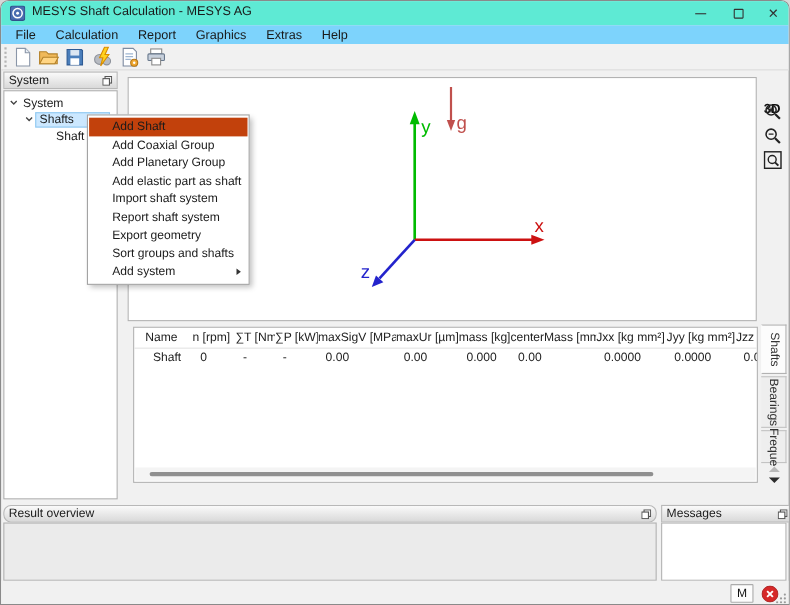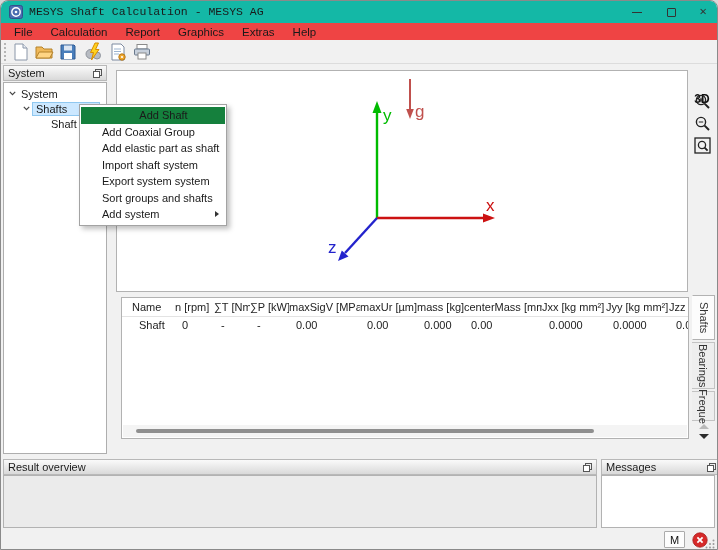--- a/index.html
+++ b/index.html
@@ -2,30 +2,30 @@
 <html><head>
 <meta charset="utf-8">
 <style>
   * { box-sizing: border-box; margin: 0; padding: 0; }
   html,body { width:718px; height:550px; background:#d8d8d8; }
   body { font-family:"Liberation Sans", sans-serif; font-size:11px; color:#1a1a1a; }
   .window { position:relative; width:718px; height:550px; background:#f1f1f1;
             border:1px solid #8a8a8a; border-radius:8px 8px 0 0; overflow:hidden; }
 
   
-  .titlebar { position:absolute; left:0; top:0; width:100%; height:22px; background:#14b8a6;font-family:Liberation Mono, monospace; }
+  .titlebar { position:absolute; left:0; top:0; width:100%; height:22px; background:#5eead4; }
   .app-icon { position:absolute; left:8px; top:4px; width:14px; height:14px; }
   .title-text { position:absolute; left:28px; top:4px; font-size:11.5px; color:#1a1a1a; }
   .win-btn { position:absolute; top:0; width:30px; height:22px; display:flex; align-items:center; justify-content:center; }
   .glyph-min { width:10px; height:1px; background:#333; }
   .glyph-max { width:9px; height:9px; border:1px solid #333; border-radius:1px; }
   .glyph-close { font-size:12px; color:#333; line-height:1; }
 
   
-  .menubar { position:absolute; left:0; top:22px; width:100%; height:17px; background:#ef4444; display:flex; align-items:center; padding-left:4px; }
+  .menubar { position:absolute; left:0; top:22px; width:100%; height:17px; background:#7dd3fc; display:flex; align-items:center; padding-left:4px; }
   .menu-item { padding:2px 9px; font-size:11.5px; }
 
   
   .toolbar { position:absolute; left:0; top:39px; width:100%; height:24px; background:#f1f1f1; border-bottom:1px solid #dcdcdc; }
   .tb-handle { position:absolute; left:3px; top:3px; width:3px; height:18px;
                border-left:2px dotted #b5b5b5; }
   .tool-btn { position:absolute; top:1px; width:22px; height:22px; display:flex; align-items:center; justify-content:center; border:1px solid transparent; border-radius:2px; }
 
   
   .dock-header { position:absolute; height:16px; background:linear-gradient(#fafafa,#d9d9d9);
@@ -44,21 +44,21 @@
   .gview { position:absolute; left:115px; top:69px; width:572px; height:222px; background:#fff; border:1px solid #b2b2b2; }
 
   
   .vctrl { position:absolute; display:flex; align-items:center; justify-content:center; width:22px; height:20px; }
   .lbl-3d { font-weight:bold; font-size:12px; color:#111; }
 
   
   .ctx-menu { position:absolute; left:78px; top:103px; width:148px; background:#ffffff;
               border:1px solid #a3a3a3; box-shadow:3px 3px 5px rgba(0,0,0,0.25); padding:2px 1px; z-index:40; }
   .ctx-item { position:relative; height:16.5px; line-height:16.5px; padding-left:21px; font-size:11px; white-space:nowrap; }
-  .ctx-item.hl { background:#15803d;text-align:center; }
+  .ctx-item.hl { background:#c2410c; }
   .sub-arrow { position:absolute; right:6px; top:5px; width:0; height:0;
                border-left:4px solid #333; border-top:3.5px solid transparent; border-bottom:3.5px solid transparent; }
 
   
   .table-box { position:absolute; left:120px; top:296px; width:568px; height:142px; background:#fff; border:1px solid #b2b2b2; overflow:hidden; }
   .trow { display:flex; padding-left:10px; }
   .trow.head { height:19px; align-items:center; border-bottom:1px solid #e3e3e3; }
   .trow.data { height:16px; align-items:center; }
   .tcell { flex:0 0 auto; overflow:hidden; white-space:nowrap; font-size:11px; color:#222; }
   .data .tcell { padding-left:7px; }
@@ -283,31 +283,33 @@
   <div class="tab-scroll" style="top:421px;">
       <div class="tri-up"></div>
     </div>
   <div class="tab-scroll" style="top:431px;">
       <div class="tri-dn"></div>
     </div>
 
   <div class="ctx-menu">
     <div class="ctx-item hl">Add Shaft</div>
     <div class="ctx-item">Add Coaxial Group</div>
+    <div class="ctx-item">Add Planetary Group</div>
     <div class="ctx-item">Add elastic part as shaft</div>
     <div class="ctx-item">Import shaft system</div>
-    <div class="ctx-item">Export system system</div>
+    <div class="ctx-item">Report shaft system</div>
+    <div class="ctx-item">Export geometry</div>
     <div class="ctx-item">Sort groups and shafts</div>
     <div class="ctx-item">
       <span>Add system</span>
       <span class="sub-arrow"></span>
     </div>
   </div>
 
-  <div class="dock-header" style="left:2px; top:458px; width:594px;">
+  <div class="dock-header" style="left:2px; top:458px; width:594px;border-radius:7px;">
     <span>Result overview</span>
     <span class="float-btn">
       <svg width="9" height="9" viewBox="0 0 9 9">
           <rect x="2.5" y="0.5" width="6" height="6" fill="#eee" stroke="#555"></rect>
           <rect x="0.5" y="2.5" width="6" height="6" fill="#fff" stroke="#555"></rect>
         </svg>
     </span>
   </div>
   <div class="result-content"></div>
 

